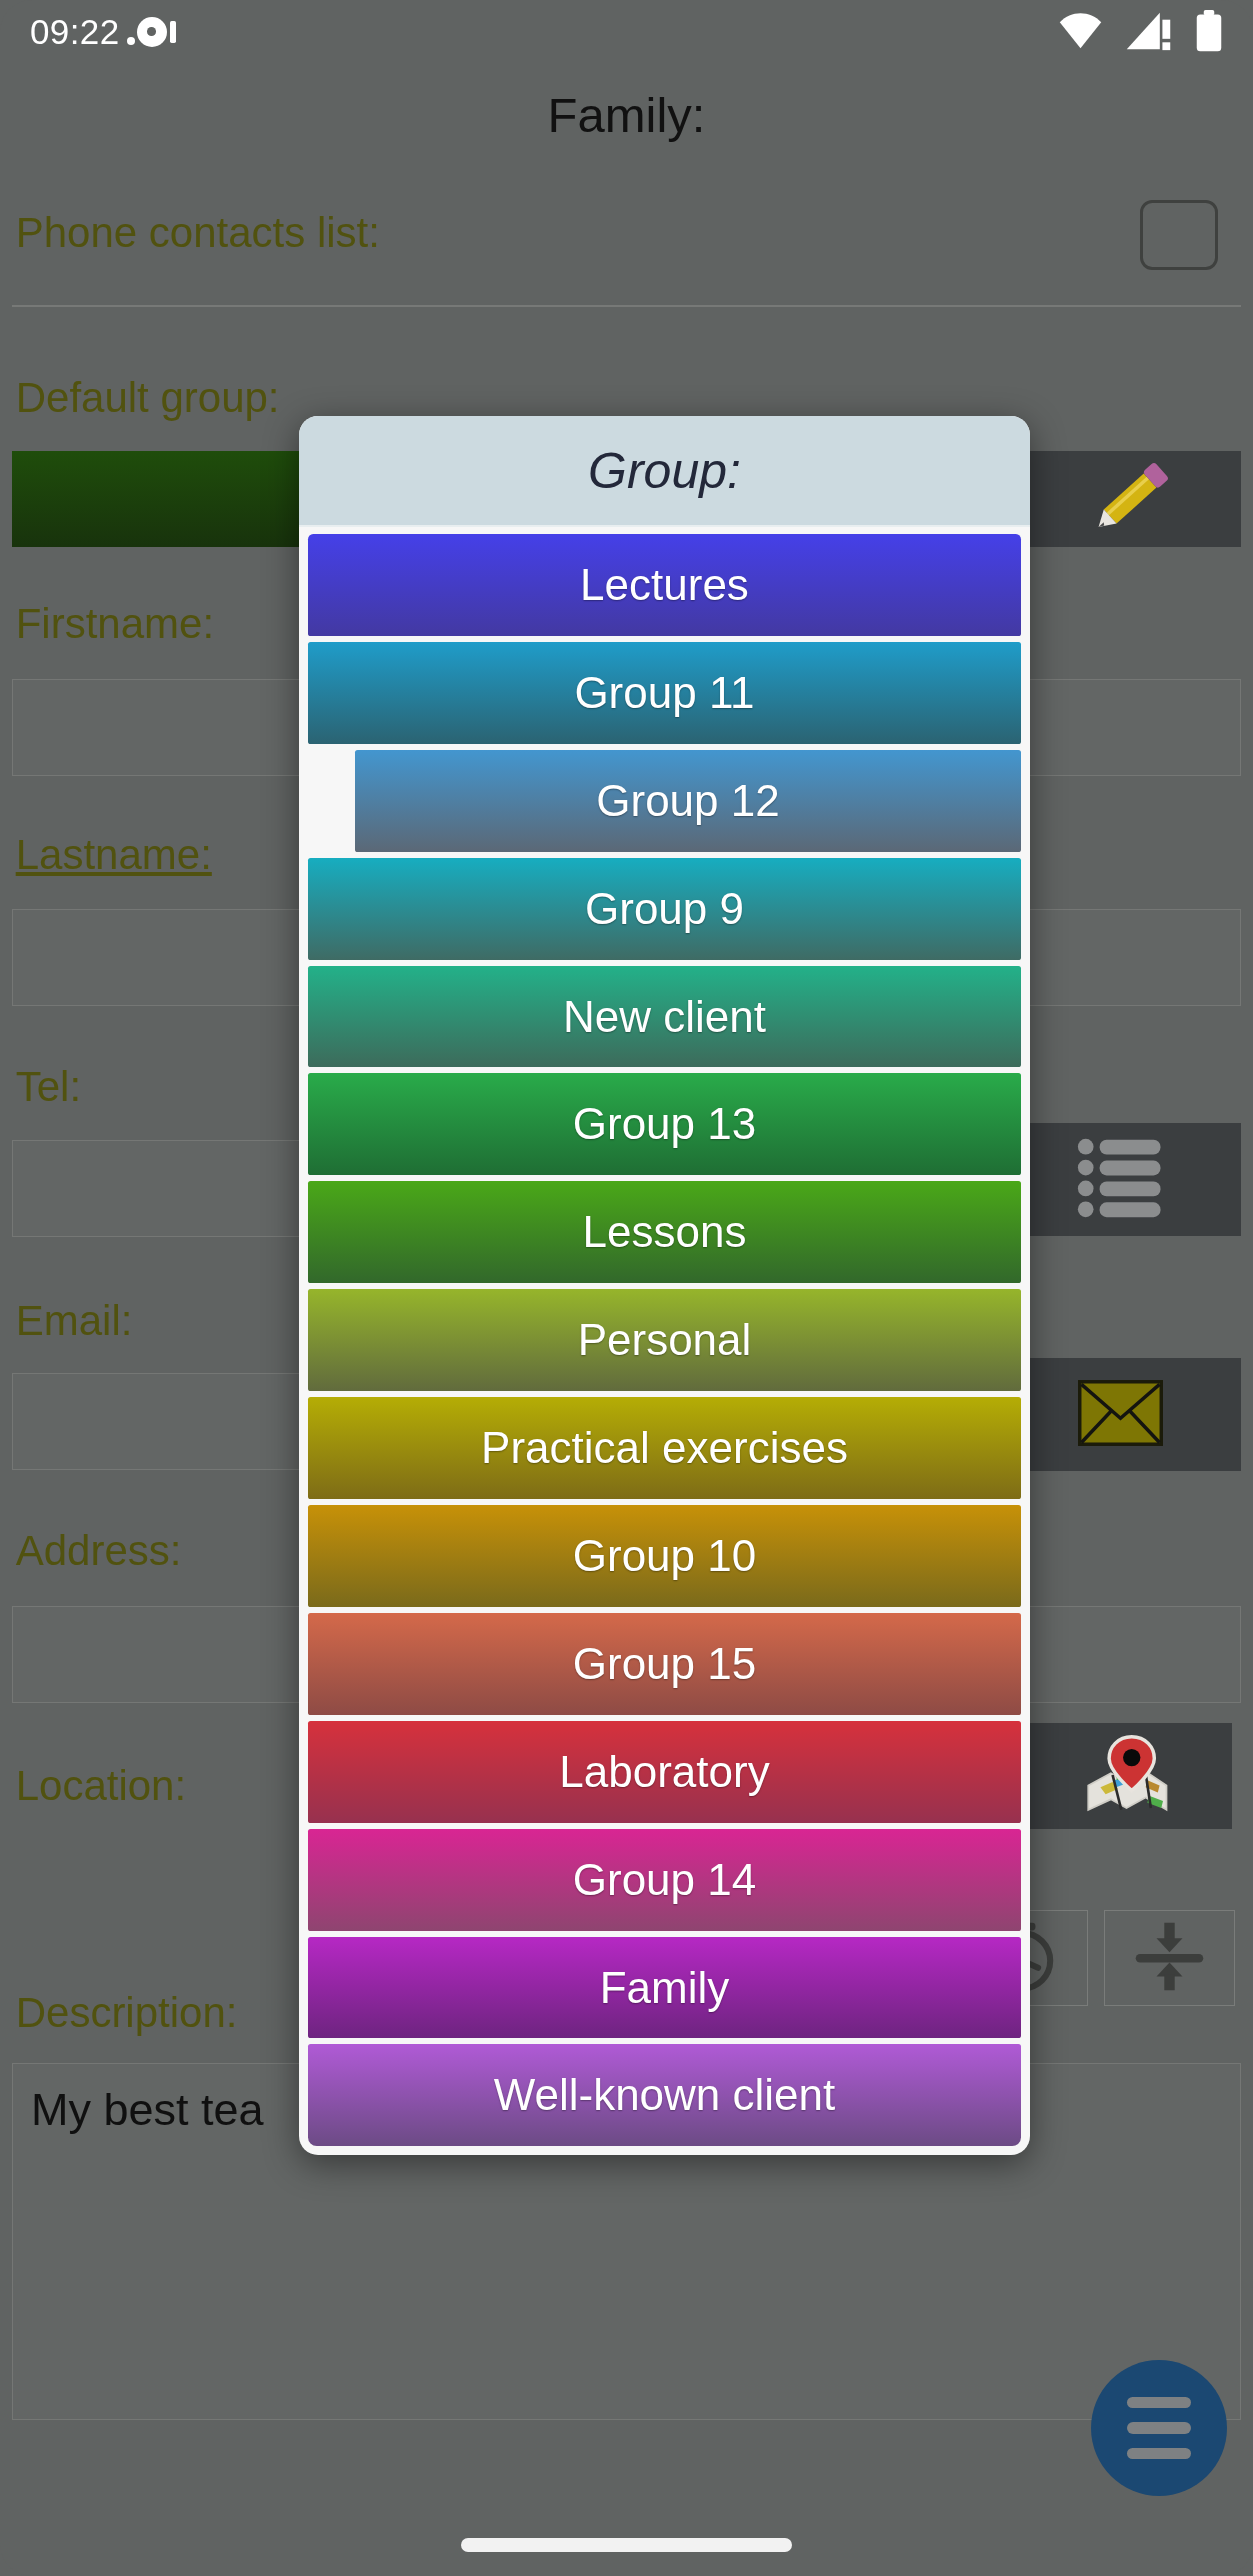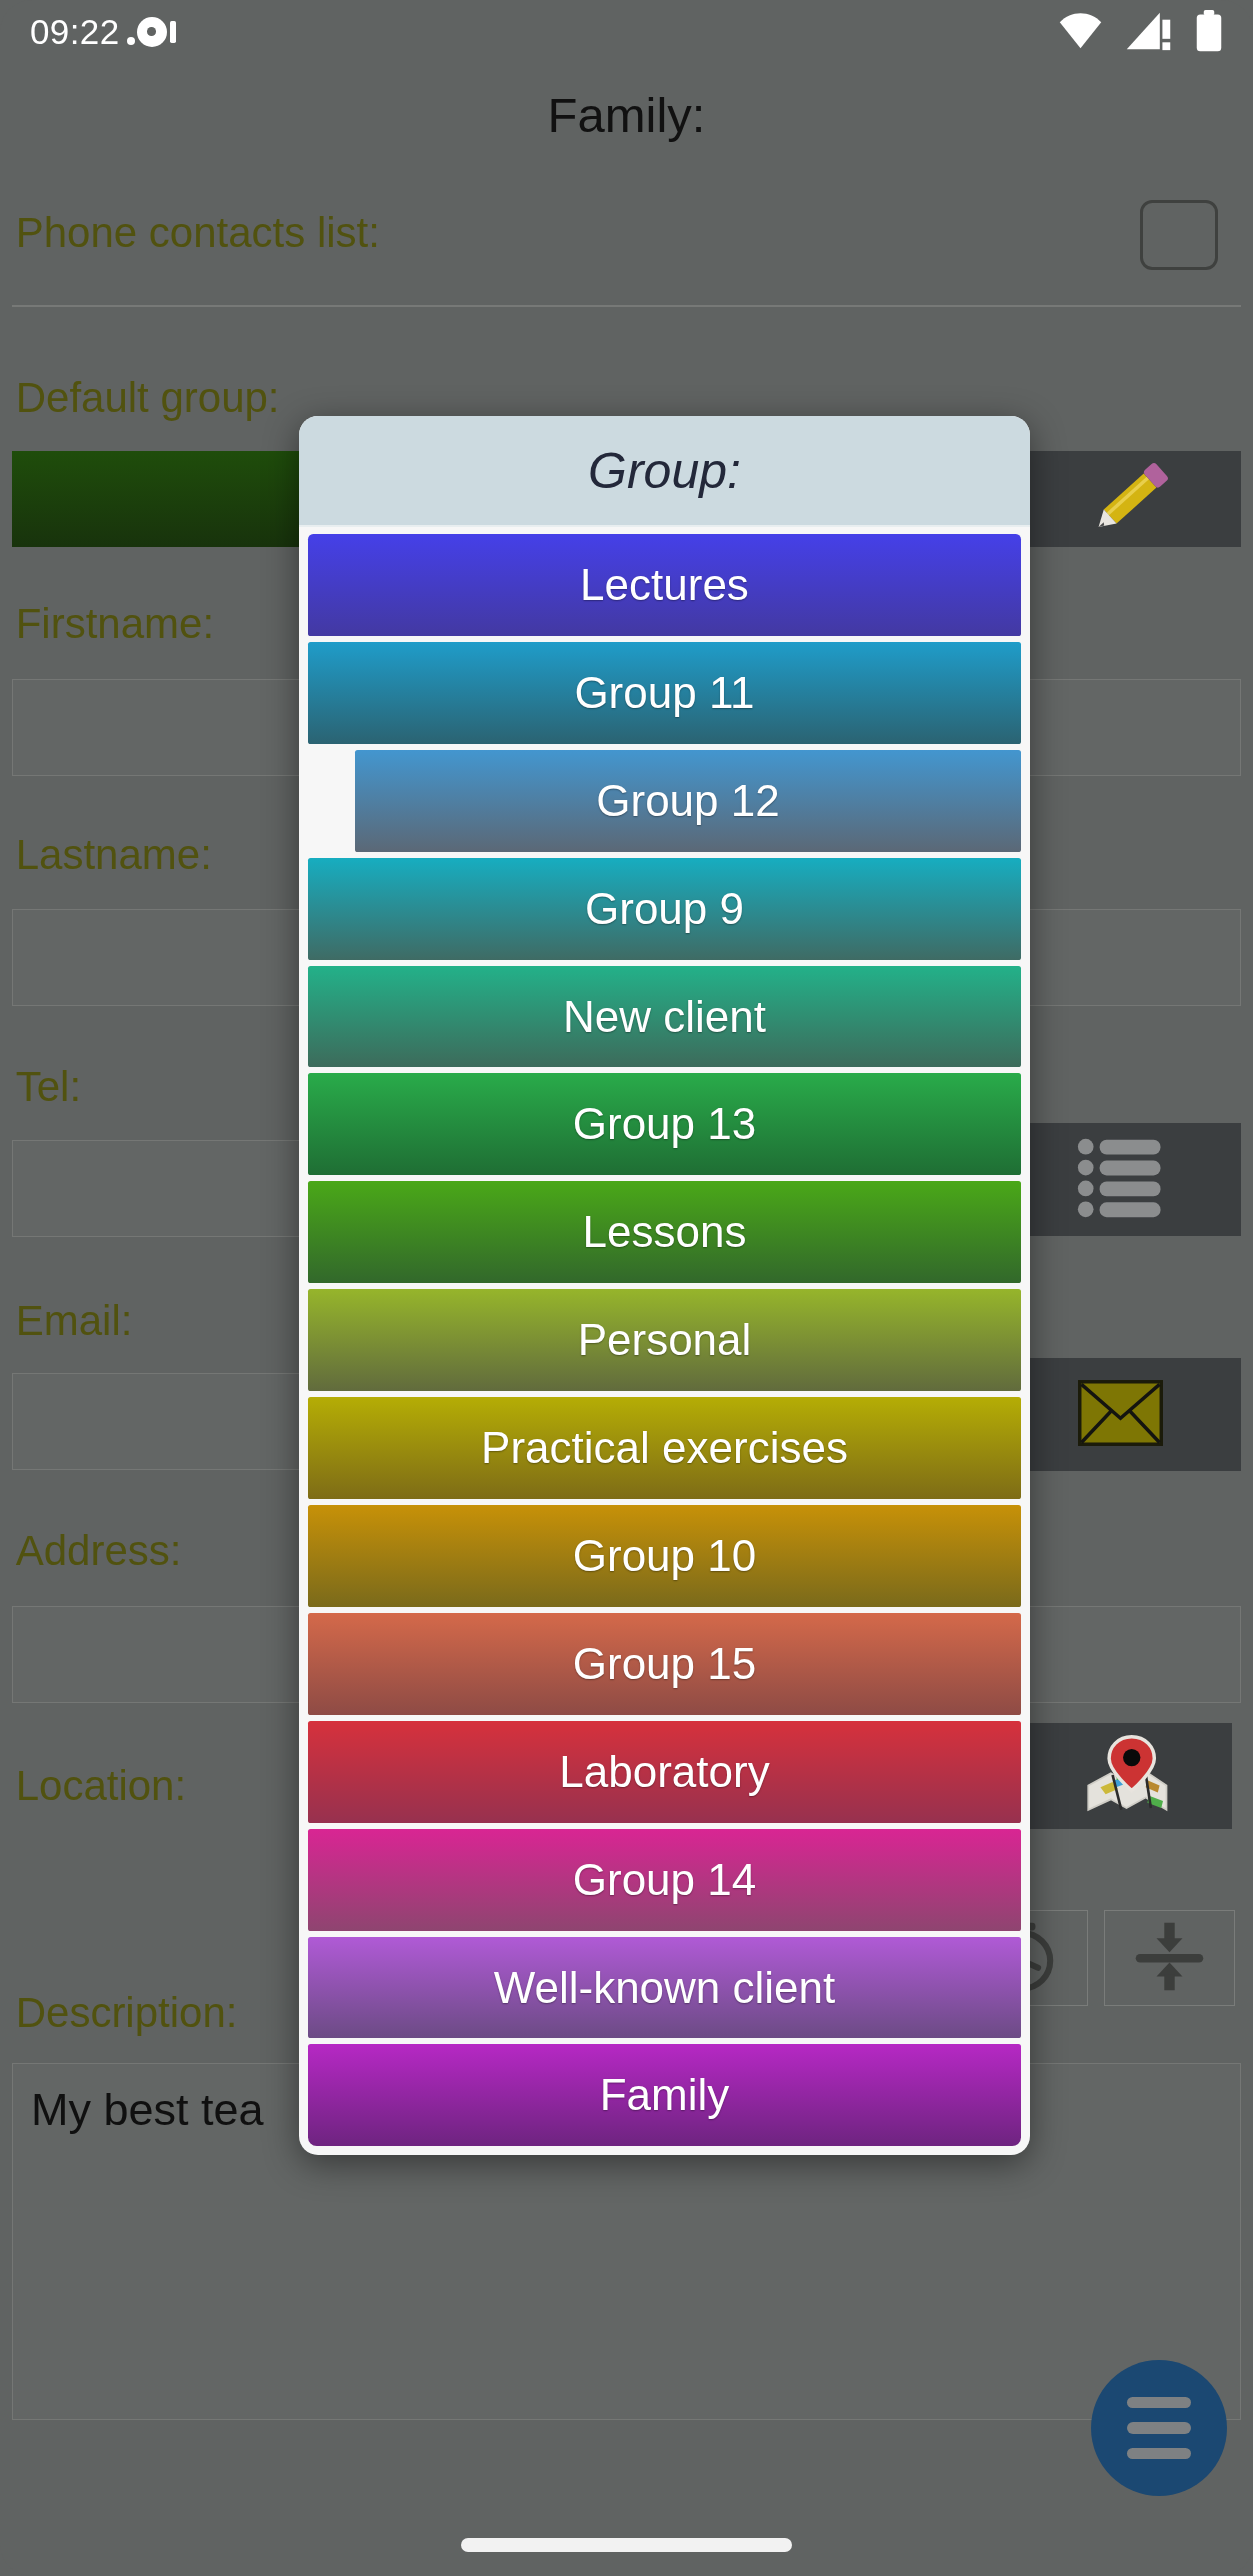--- a/index.html
+++ b/index.html
@@ -203,21 +203,21 @@
       </span>
     </div>
   </div>
 
   <div>
     <div class="form-label" style="left: 15.7px; top: 600px; color: rgb(81, 82, 15);">Firstname:</div>
     <div class="form-box" style="left:12.2px; top:679px; width:1229px; height:97px;"></div>
   </div>
 
   <div>
-    <div class="form-label" style="left: 15.7px; top: 831px; color: rgb(81, 82, 15);">Lastname:</div>
+    <div class="form-label" style="left: 15.7px; top: 831px; color: rgb(81, 82, 15); text-decoration: underline;">Lastname:</div>
     <div class="form-box" style="left:12.2px; top:909px; width:1229px; height:97px;"></div>
   </div>
 
   <div>
     <div class="form-label" style="left: 15.7px; top: 1063px; color: rgb(81, 82, 15);">Tel:</div>
     <div class="form-box" style="left:12.2px; top:1140px; width:983px; height:97px;"></div>
     <div class="icon-panel" style="left:999px; top:1123px; width:242px; height:113px;">
       <span>
         <svg width="87" height="80" viewBox="0 0 100 92">
           <circle cx="10" cy="10" r="9" fill="#8b8d8e"></circle>
@@ -346,23 +346,23 @@
         </div>
       <div class="group-item" style="background: linear-gradient(rgb(212, 105, 74), rgb(142, 75, 69));">
           <span>Group 15</span>
         </div>
       <div class="group-item" style="background: linear-gradient(rgb(214, 49, 60), rgb(151, 49, 79));">
           <span>Laboratory</span>
         </div>
       <div class="group-item" style="background: linear-gradient(rgb(217, 37, 147), rgb(142, 69, 112));">
           <span>Group 14</span>
         </div>
+      <div class="group-item" style="background: linear-gradient(rgb(182, 40, 196), rgb(110, 36, 128));">
+          <span>Family</span>
+        </div>
       <div class="group-item" style="background: linear-gradient(rgb(176, 90, 214), rgb(108, 75, 133));">
           <span>Well-known client</span>
         </div>
-      <div class="group-item" style="background: linear-gradient(rgb(182, 40, 196), rgb(110, 36, 128));">
-          <span>Family</span>
-        </div>
     </div>
   </div>
 
 </div>
 
 
 </body></html>

